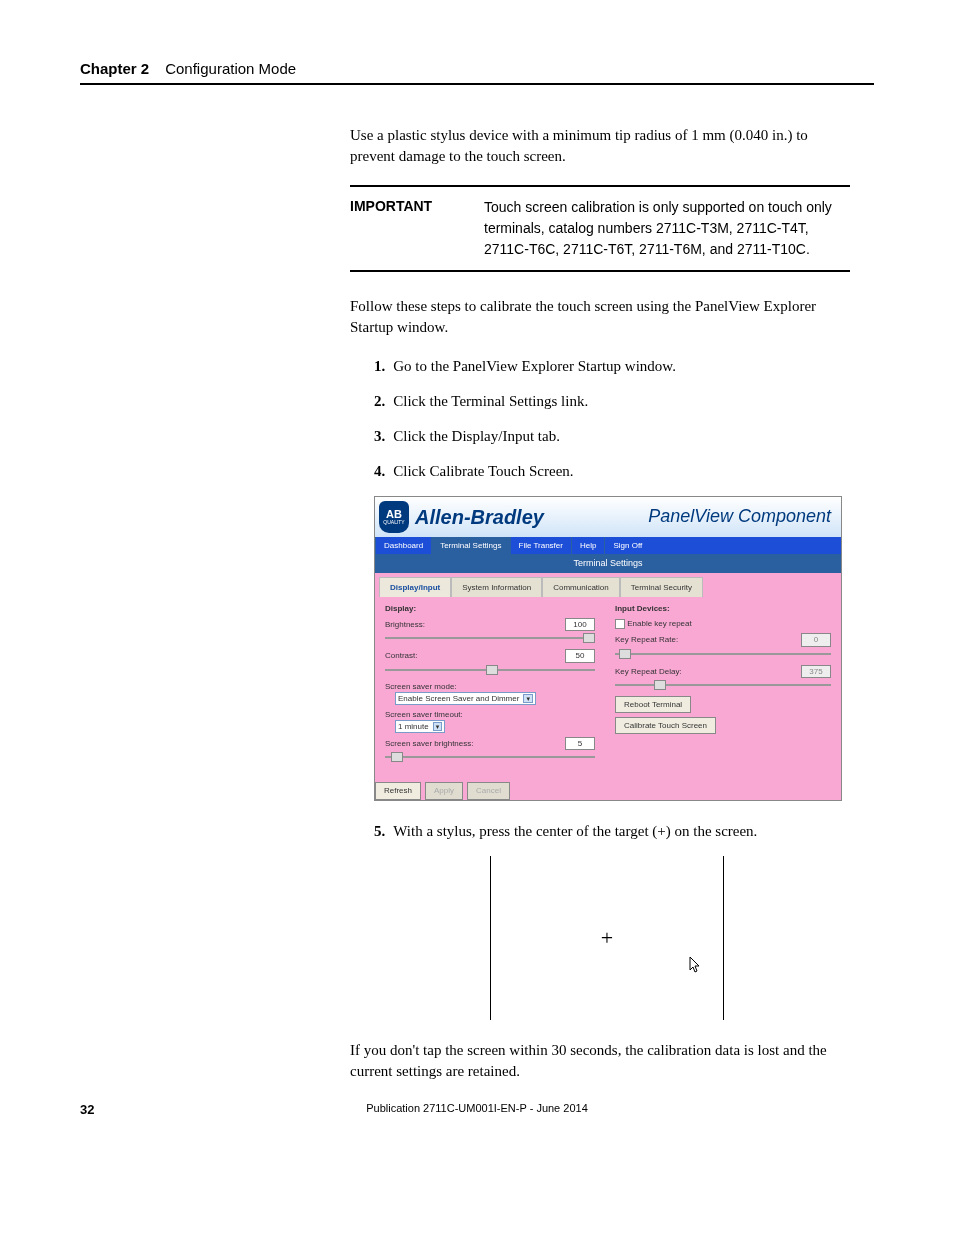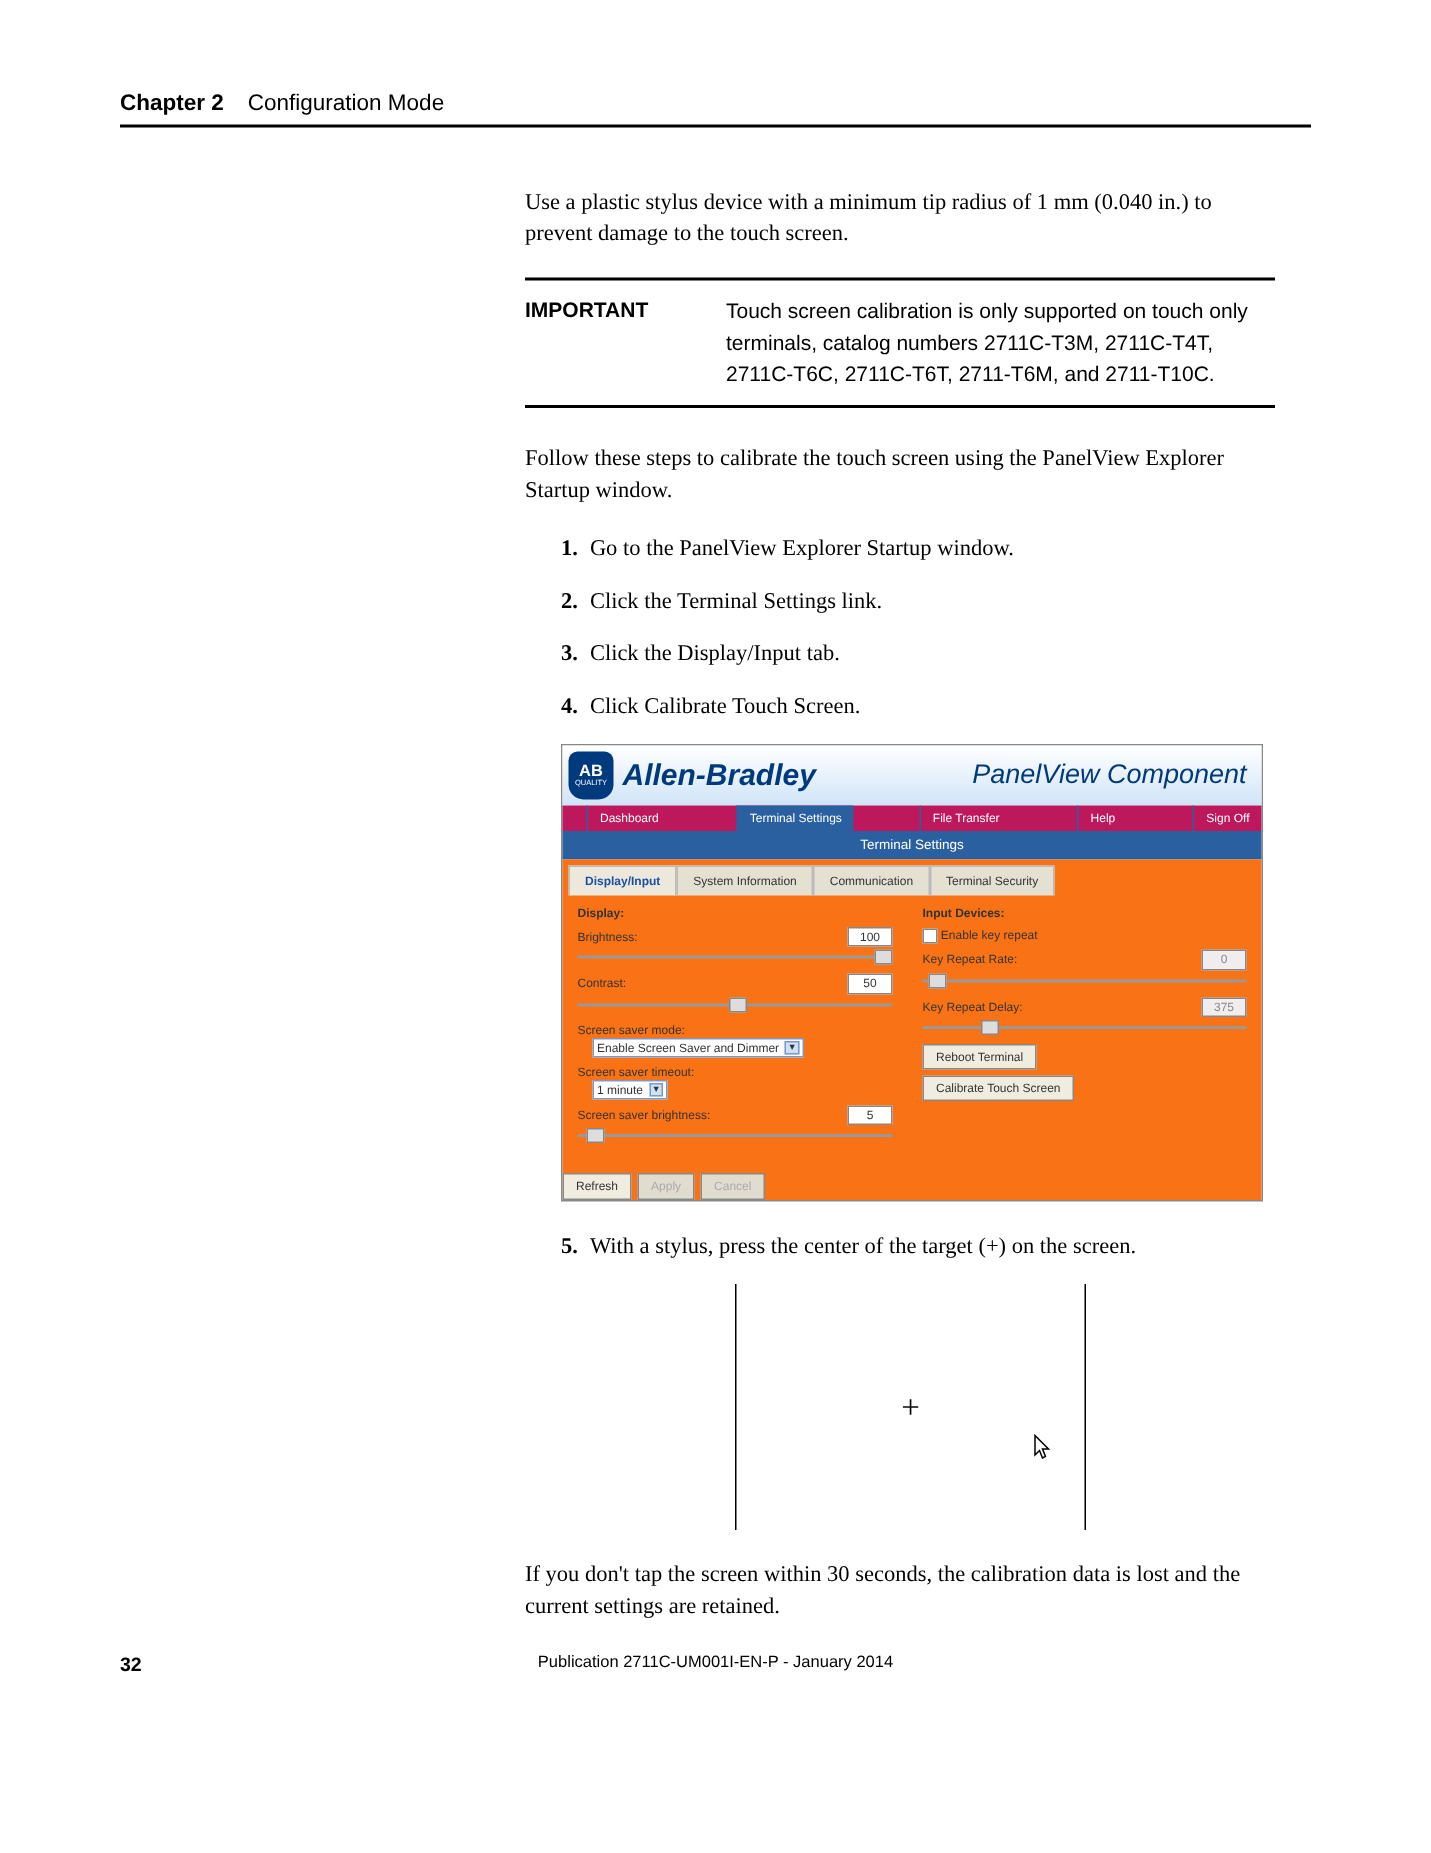--- a/index.html
+++ b/index.html
@@ -84,44 +84,43 @@
     font-weight: bold;
     color: #003a7e;
     font-size: 20px;
   }
   .pv-text {
     font-style: italic;
     color: #003a7e;
     font-size: 18px;
   }
   .nav-tabs {
-    background: #be185d;
-    display: flex;
-    justify-content: space-between;
+    background: #1d4ed8;
+    display: flex;
+    justify-content: flex-start;
     gap: 0;
     font-size: 8px;
-    padding-left: 16px;
   }
   .nav-tabs span {
     color: #fff;
     padding: 3px 8px;
     border-left: 1px solid #2a5fa0;
   }
   .nav-tabs span.active {
     background: #2a5fa0;
   }
   .section-title {
     background: #2a5fa0;
     color: #fff;
     text-align: center;
     font-size: 9px;
     padding: 3px 0;
   }
   .app-body {
-    background: #f97316;
+    background: #f9a8d4;
     font-size: 8px;
     color: #333;
   }
   .sub-tabs {
     display: flex;
     padding: 4px 4px 0 4px;
     gap: 0;
   }
   .sub-tabs span {
     padding: 4px 10px;
@@ -348,15 +347,15 @@
           </svg>
       </span>
     </div>
 
 
     <div class="para">If you don't tap the screen within 30 seconds, the calibration data is lost and the current settings are retained.</div>
   </div>
 
   <div class="footer">
     <span class="page-num">32</span>
-    <span>Publication 2711C-UM001I-EN-P - January 2014</span>
+    <span>Publication 2711C-UM001I-EN-P - June 2014</span>
   </div>
 </div>
 
 </body></html>

